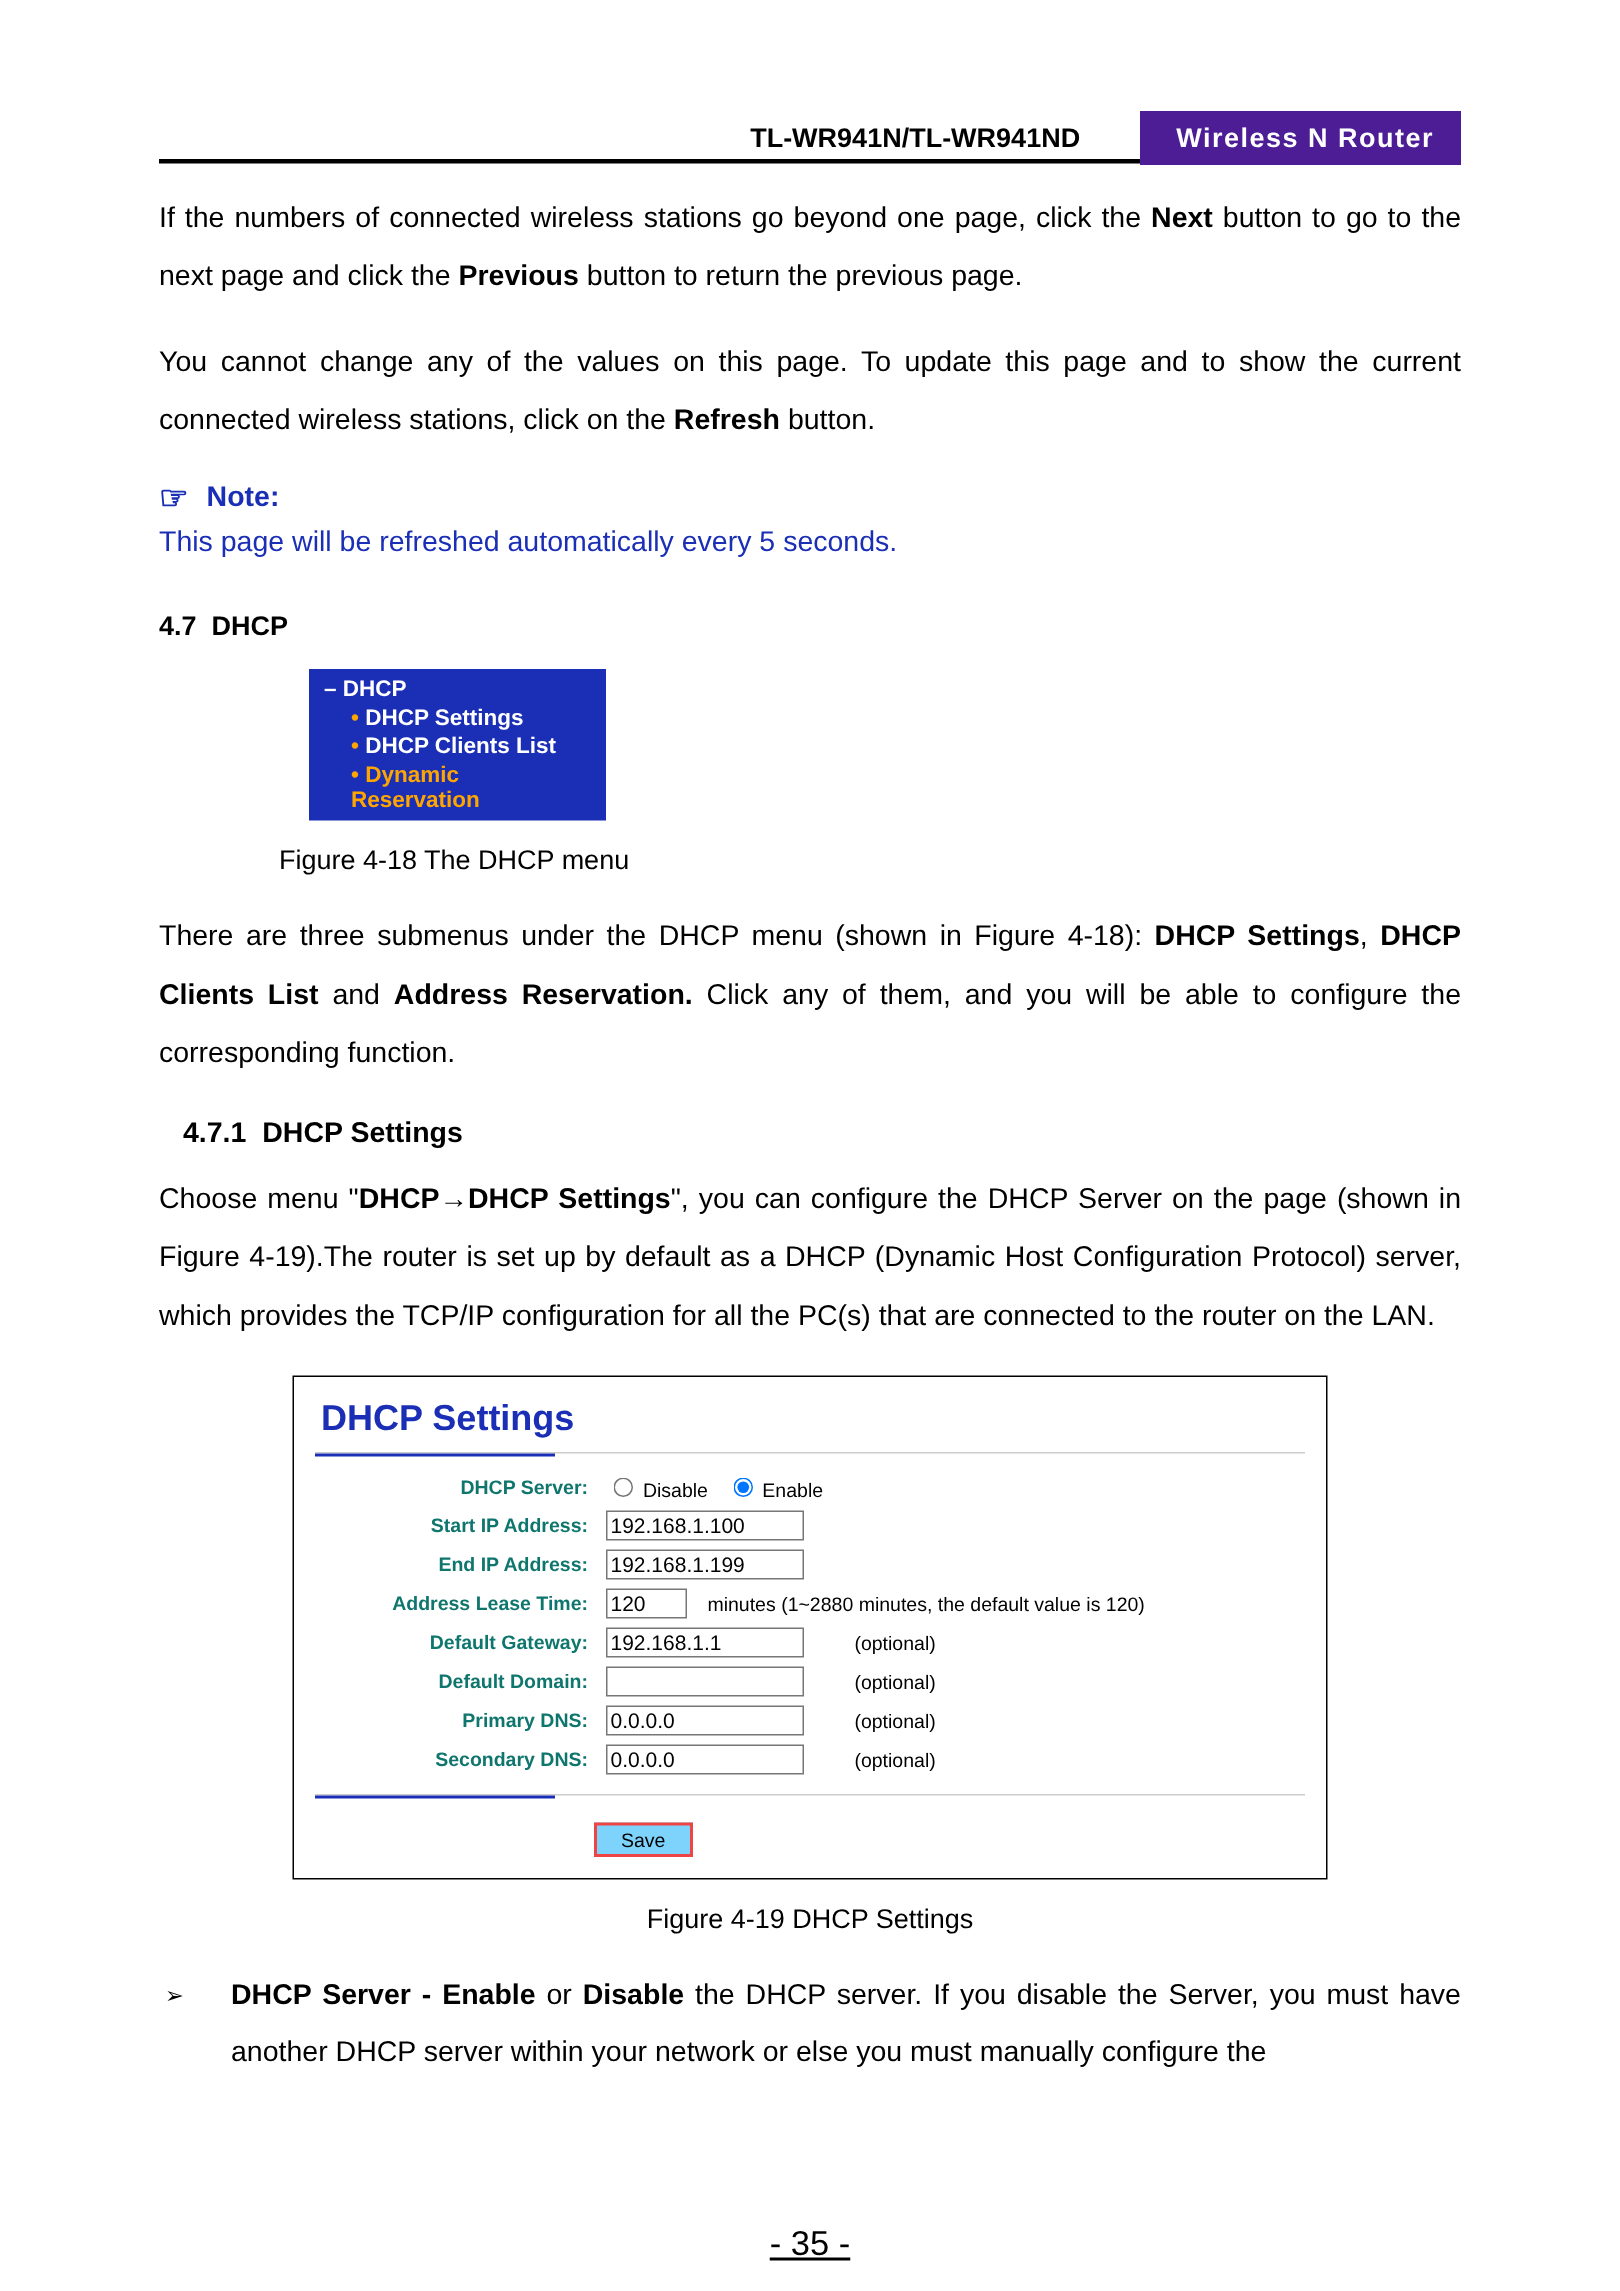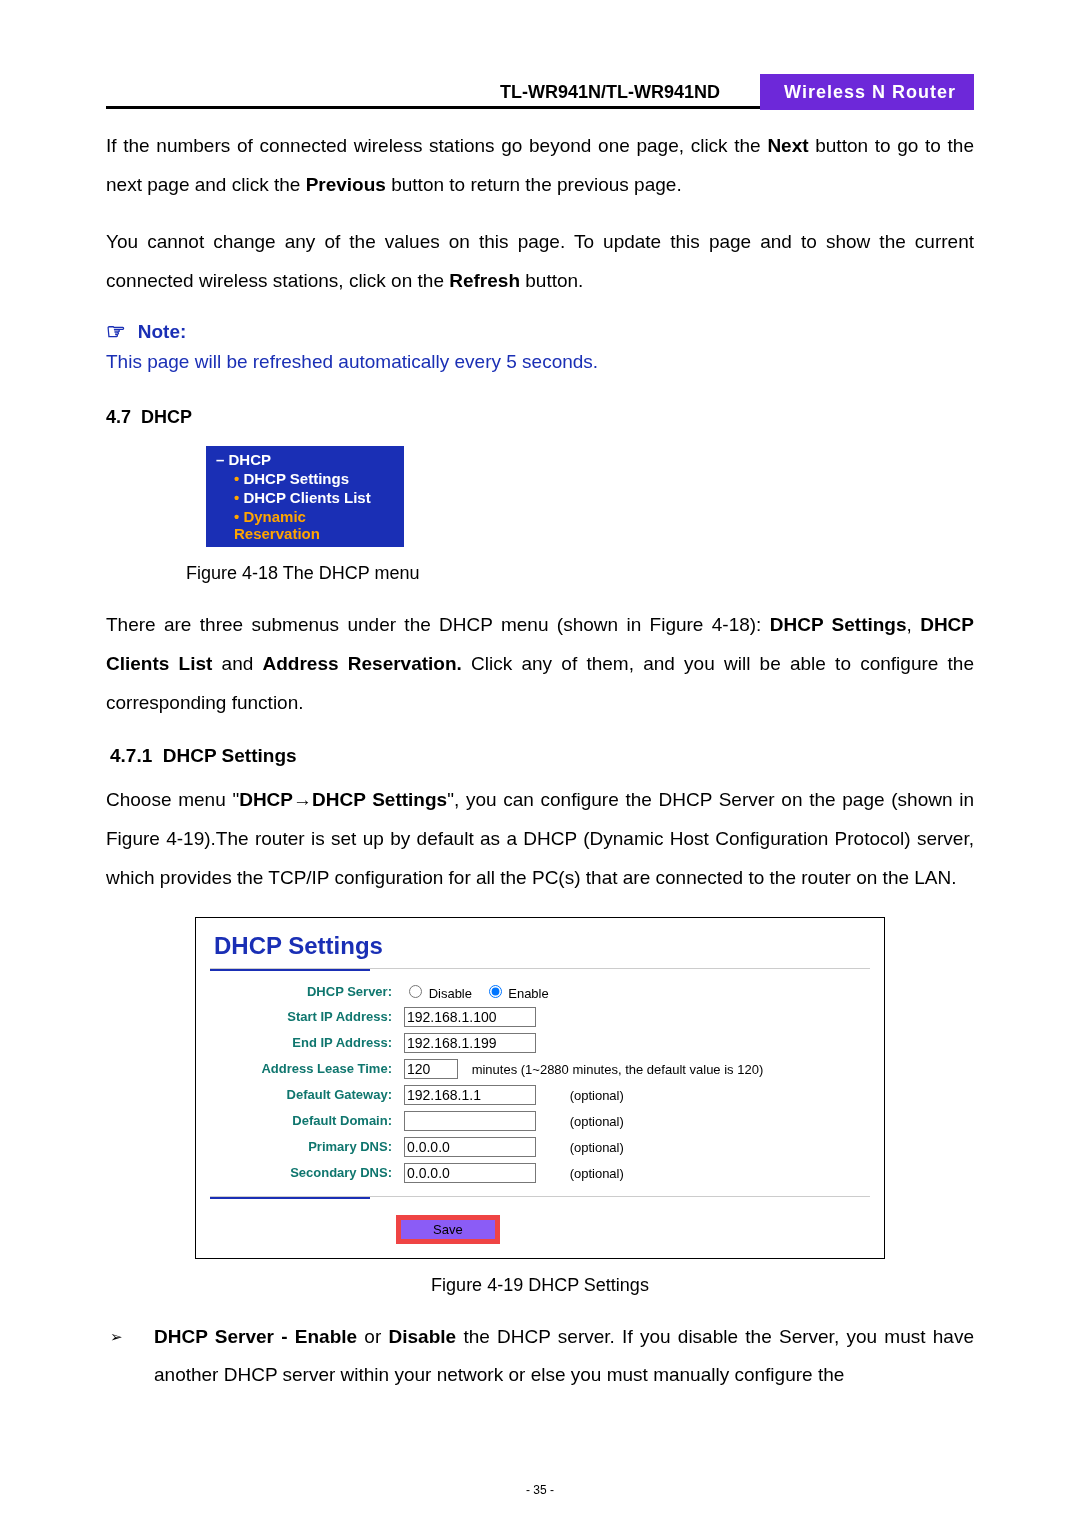--- a/index.html
+++ b/index.html
@@ -27,21 +27,21 @@
     border-bottom: 3px solid #000;
   }
   .hdr-left {
     flex: 1;
     text-align: right;
     padding-right: 40px;
     font-weight: bold;
     font-size: 18px;
   }
   .hdr-right {
-    background: #6d28d9;
+    background: #4c1d95;
     color: #fff;
     font-weight: bold;
     font-size: 18px;
     padding: 4px 18px 4px 24px;
     height: 100%;
     display: flex;
     align-items: center;
     letter-spacing: 1px;
   }
 
@@ -74,21 +74,21 @@
   }
 
   h2.sec {
     font-size: 18px;
     font-weight: bold;
     margin: 30px 0 18px 0;
   }
   h3.sub {
     font-size: 19px;
     font-weight: bold;
-    margin: 22px 0 14px 4px;
+    margin: 22px 0 14px 16px;
   }
 
   
   .menu-box {
     width: 198px;
     margin-left: 100px;
     background: #1a2fb5;
     color: #fff;
     font-family: Tahoma, Arial, sans-serif;
     font-size: 15px;
@@ -154,24 +154,24 @@
     height: 18px;
     border: 1px solid #777;
     padding: 0 2px;
   }
   .ip-in { width: 126px; }
   .num-in { width: 48px; }
   .opt-txt { margin-left: 30px; }
   .btn-row { text-align: left; padding-left: 200px; padding-top: 14px; padding-bottom: 14px; }
   .btn {
     display: inline-block;
-    border: 5px solid #ef4444;
-    background: #8b5cf6;
+    border: 2px solid #ef4444;
+    background: #7dd3fc;
     font-size: 13px;
-    padding: 2px 32px;
+    padding: 2px 16px;
     font-family: Tahoma, Arial, sans-serif;
   }
   .radio-pair label { margin-right: 8px; font-size: 13px; }
 
   .bullet-para {
     font-size: 19px;
     line-height: 2.0;
     text-align: justify;
     margin-top: 18px;
     padding-left: 48px;
@@ -179,25 +179,26 @@
   }
   .bullet-para .bp-mark {
     position: absolute;
     left: 4px;
     top: 4px;
     font-size: 15px;
   }
 
   .footer-pg {
     position: absolute;
-    bottom: 30px;
+    bottom: 18px;
     left: 0;
     width: 100%;
     text-align: center;
-    font-size: 12px;
+    font-size: 23px;
+    text-decoration: underline;
   }
 </style>
 </head>
 <body>
 
 <div class="page">
 
   <div class="hdr-row">
     <div class="hdr-bar">
       <div class="hdr-left">TL-WR941N/TL-WR941ND</div>

